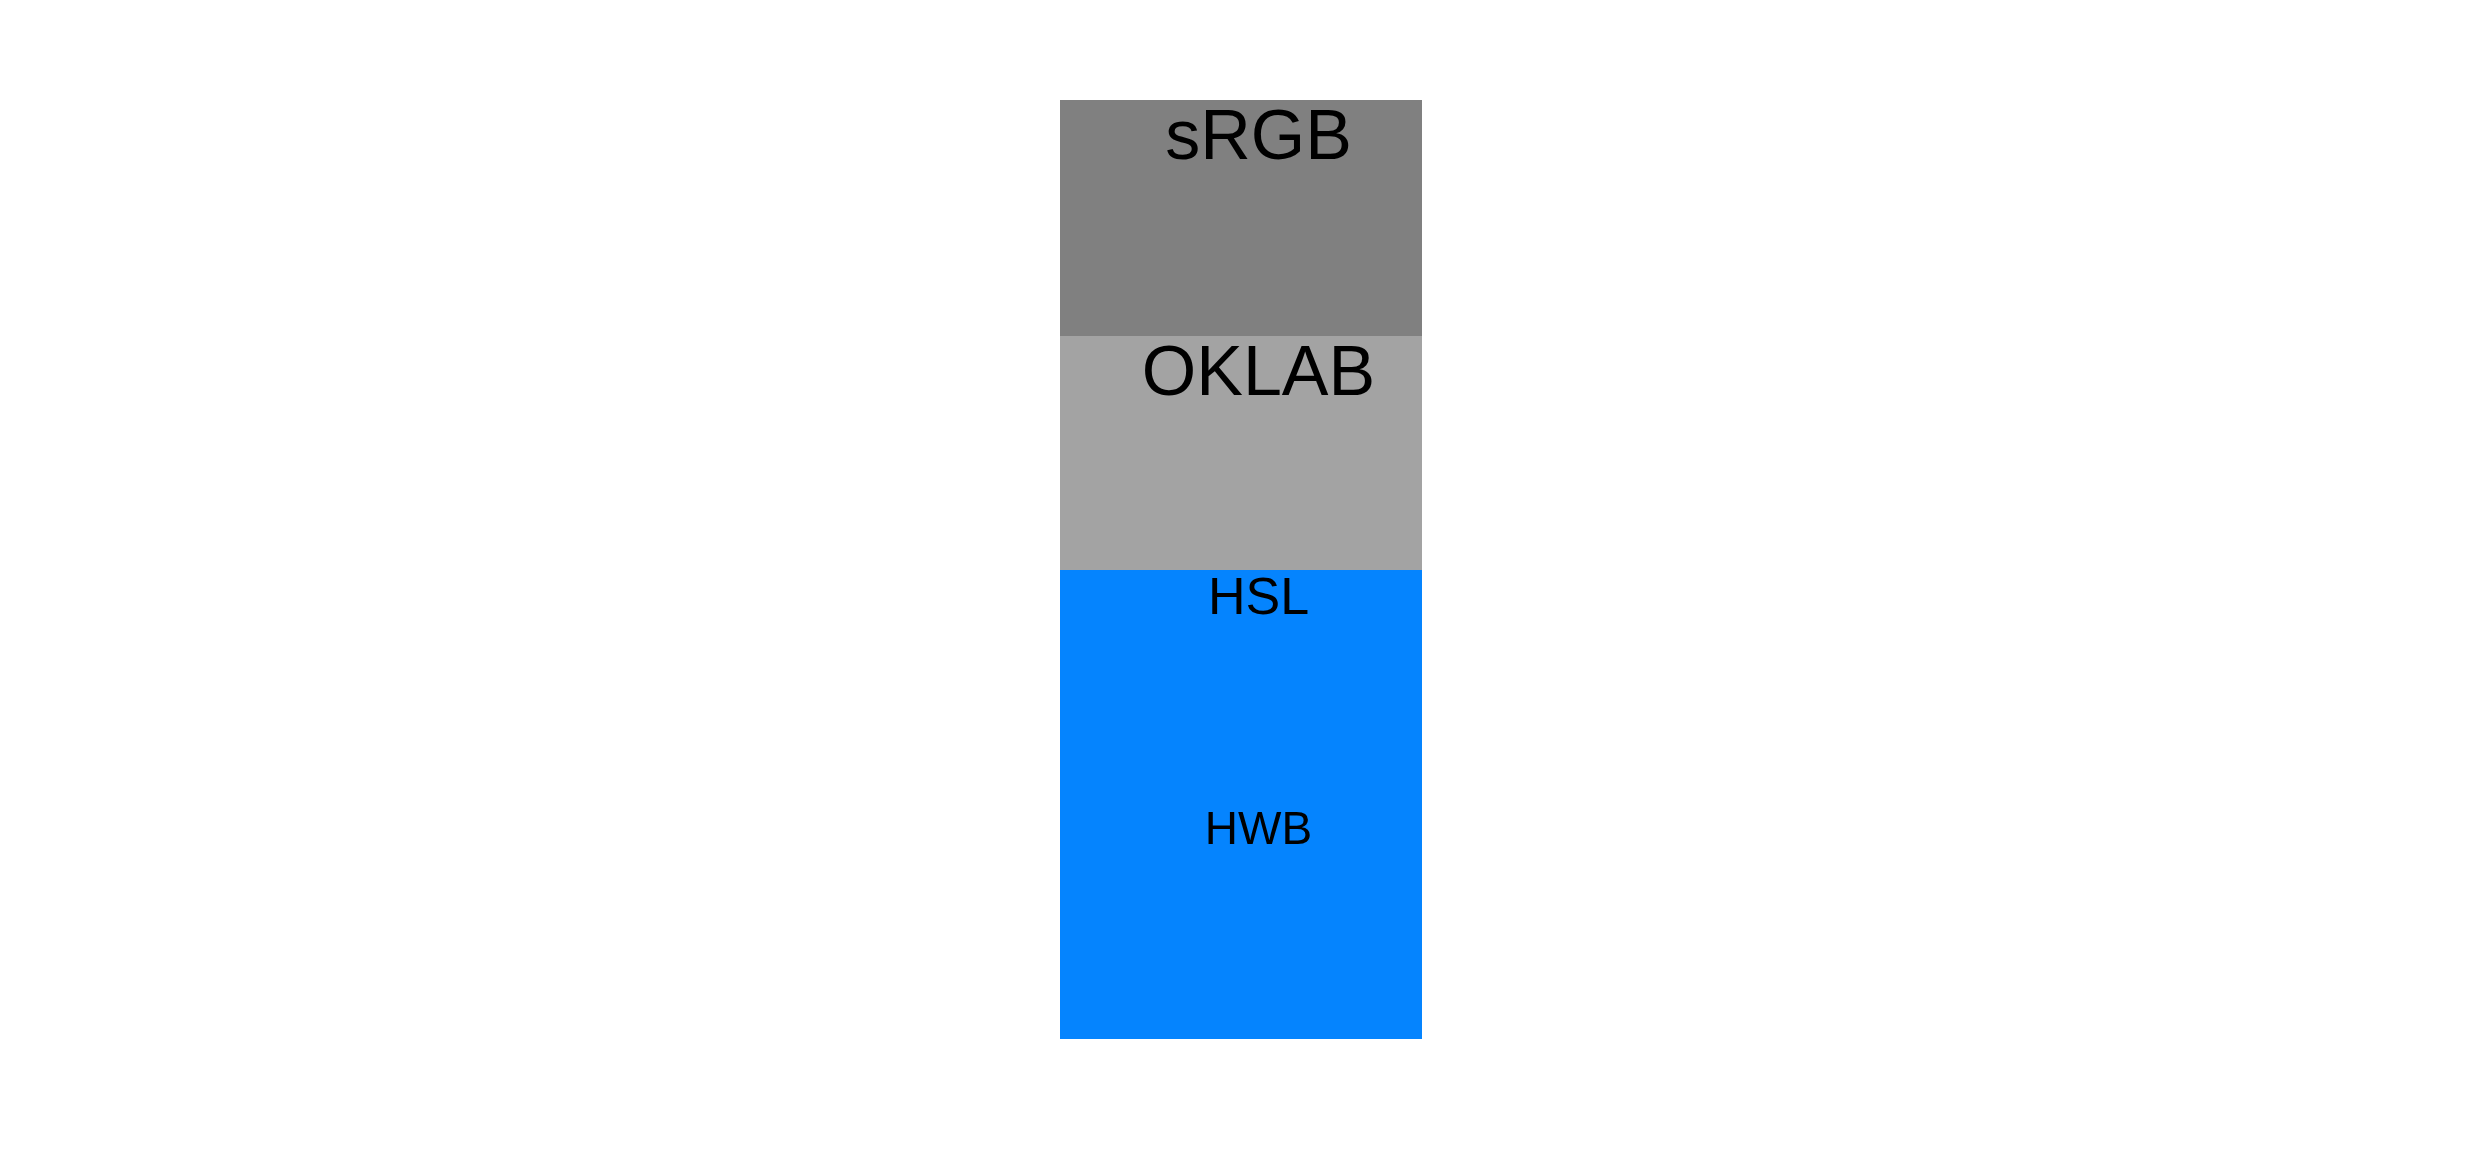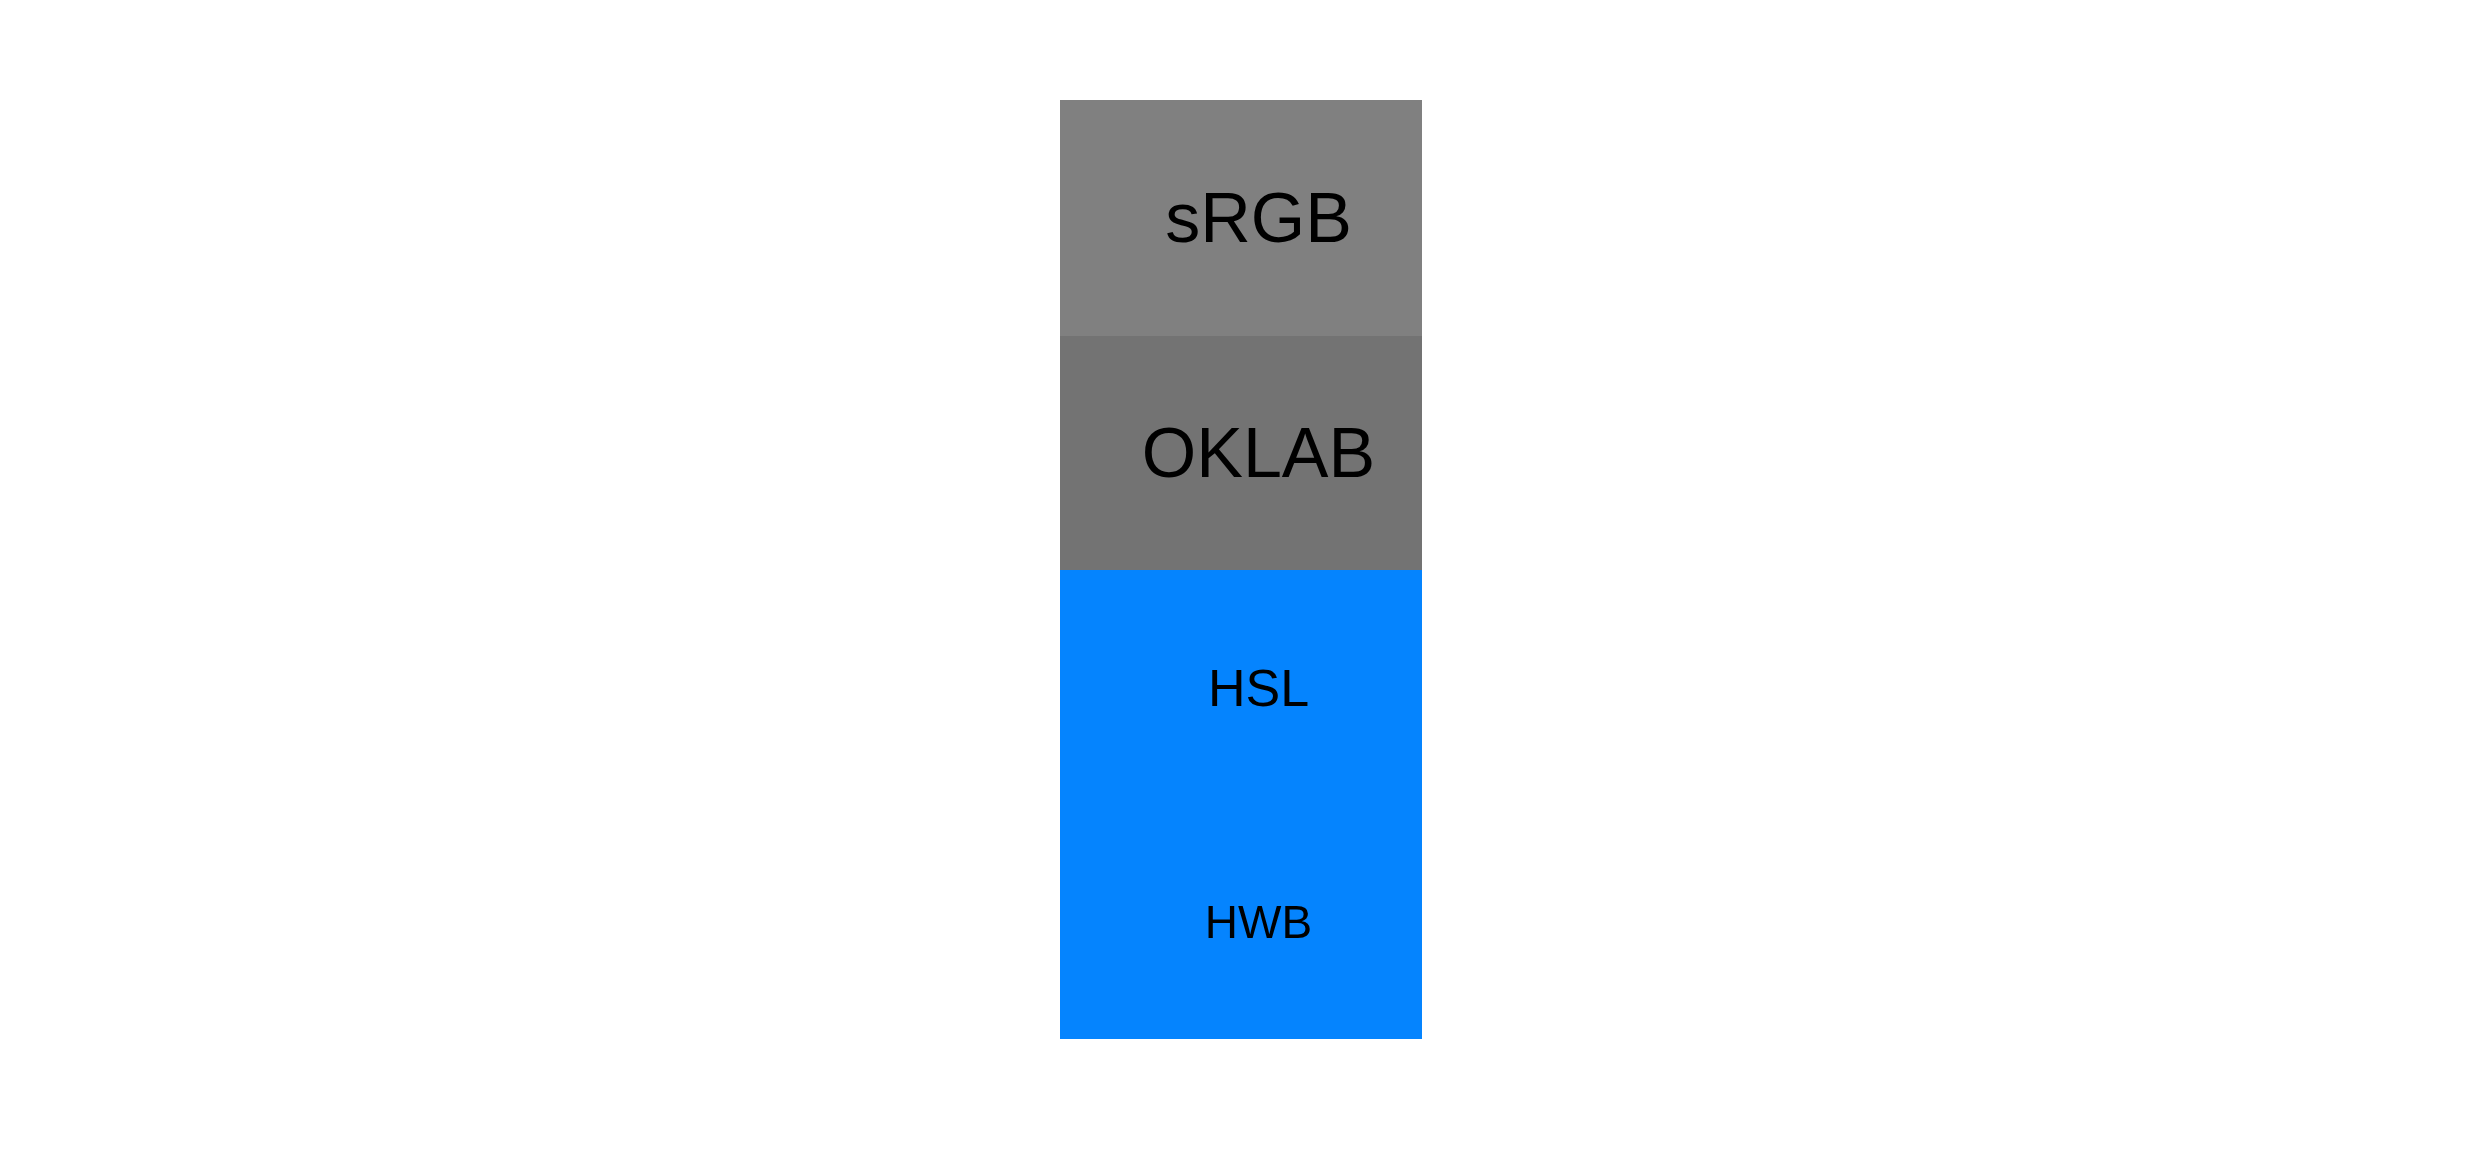--- a/index.html
+++ b/index.html
@@ -30,21 +30,20 @@
     top: 100px;
     width: 362px;
     height: 939px;
     display: flex;
     flex-direction: column;
     background: #ffffff;
   }
 
   .swatch {
     display: flex;
-    align-items: center;
     justify-content: center;
     box-sizing: border-box;
     width: 100%;
     padding-left: 35px;
   }
 
   .swatch-label {
     font-family: "Liberation Sans", sans-serif;
     font-size: 70px;
     font-weight: 400;
@@ -65,21 +64,21 @@
 <body style="width: 2482px; height: 1150px; background: rgb(255, 255, 255);">
 
 <div id="stage">
 
   <div id="swatch-stack" style="left: 1060px; top: 100px; width: 362px; height: 939px;">
 
     <div class="swatch" id="swatch-srgb" style="background: rgb(128, 128, 128); height: 236px;">
       <span class="swatch-label" style="color: rgb(0, 0, 0); font-size: 70px;">sRGB</span>
     </div>
 
-    <div class="swatch" id="swatch-oklab" style="background: #737373; height: 234px;">
+    <div class="swatch" id="swatch-oklab" style="background: #a3a3a3; height: 234px;">
       <span class="swatch-label" style="color: rgb(0, 0, 0); font-size: 70px;">OKLAB</span>
     </div>
 
     <div class="swatch" id="swatch-hsl" style="background: rgb(5, 132, 254); height: 235px;">
       <span class="swatch-label" style="color: rgb(0, 0, 0); font-size: 52px;">HSL</span>
     </div>
 
     <div class="swatch" id="swatch-hwb" style="background: rgb(5, 132, 254); height: 234px;">
       <span class="swatch-label" style="color: rgb(0, 0, 0); font-size: 46px;">HWB</span>
     </div>

